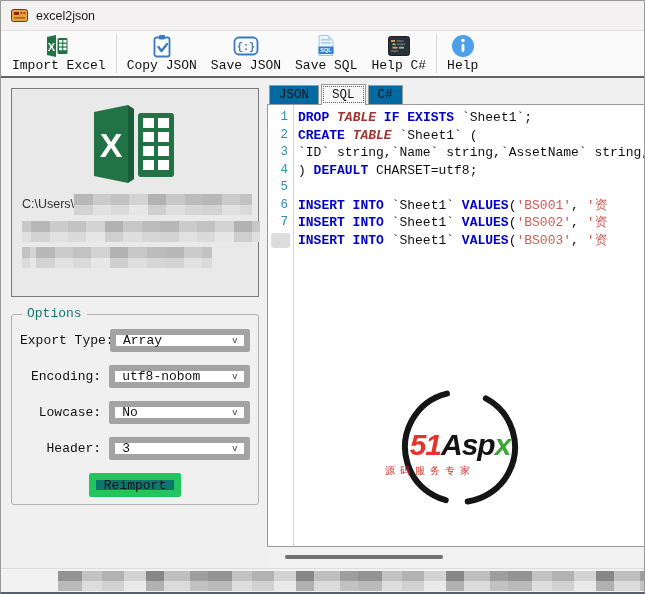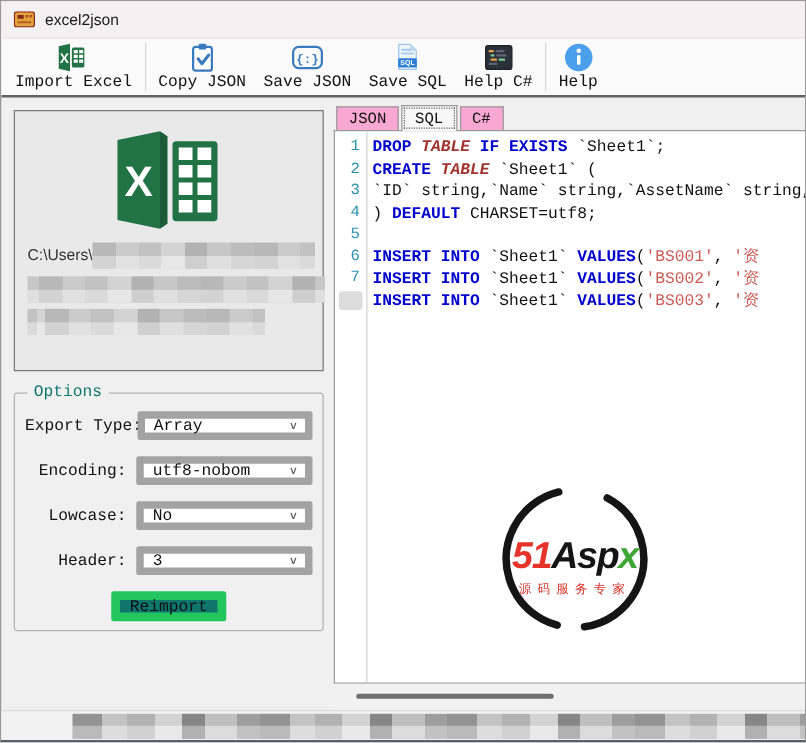--- a/index.html
+++ b/index.html
@@ -53,21 +53,21 @@
   .chev { font-size:11px; color:#5a5a5a; transform:scaleY(0.8); }
   .reimport-row { display:flex; justify-content:center; margin-top:6px; }
   .btn { min-width:72px; height:24px; background:#0f766e; border:7px solid #22c55e; border-radius:2px;
          font-family:"Liberation Mono", monospace; font-size:13px; color:#111;
          display:flex; align-items:center; justify-content:center; padding:0 8px; cursor:default; }
 
   
   .right { flex:1 1 auto; display:flex; flex-direction:column; padding-top:4px; position:relative; min-width:0; }
   .tabstrip { height:22px; display:flex; align-items:flex-end; padding-left:2px; flex:0 0 auto; }
   .tab { font-family:"Liberation Mono", monospace; font-size:12.5px; color:#111;
-         border:1px solid #9a9a9a; border-bottom:none; background:#f9a8d4; padding:2px 9px 2px;
+         border:1px solid #9a9a9a; border-bottom:none; background:#0369a1; padding:2px 9px 2px;
          margin-right:2px; cursor:default; }
   .tab.selected { background:#f7f7f7; padding:3px 10px 3px; position:relative; top:1px;
                   outline:1px dotted #666; outline-offset:-3px; }
 
   .editor { flex:0 0 auto; height:443px; background:#fff; border:1px solid #9a9a9a; border-right:none;
             display:flex; overflow:hidden; font-family:"Liberation Mono", monospace; font-size:13px; }
   .gutter { width:26px; flex:0 0 auto; border-right:1px solid #d4d4d4; padding-top:4px; text-align:right; }
   .gl { height:17.5px; line-height:17.5px; color:#2b91af; padding-right:5px; font-size:12.5px; }
   .gl.blob { background:#dcdcdc; border-radius:3px; margin:1px 3px 0 3px; height:15px; }
   .code { flex:1 1 auto; padding:4px 0 0 4px; white-space:pre; overflow:hidden; }
@@ -80,21 +80,21 @@
   .hscroll { height:20px; flex:0 0 auto; background:#f1f1f1; position:relative; margin-right:0; }
   .hthumb { position:absolute; left:18px; top:8px; width:158px; height:4px; background:#6f6f6f; border-radius:2px; }
 
   
   .watermark { position:absolute; left:118px; top:308px; width:150px; height:128px; pointer-events:none; }
   .wm-circle { position:absolute; left:14px; top:0; }
   .wm-text { position:absolute; left:0; top:42px; width:150px; text-align:center;
              font-family:"Liberation Sans", sans-serif; font-style:italic; font-weight:bold;
              font-size:30px; letter-spacing:-1px; white-space:nowrap; }
   .wm-51 { color:#e63329; } .wm-asp { color:#141414; } .wm-x { color:#3fa535; }
-  .wm-sub { position:absolute; left:0; top:78px; width:150px; text-align:center;
+  .wm-sub { position:absolute; left:0; top:78px; width:150px; 
             font-size:10px; color:#d8342c; letter-spacing:5px; font-family:"Liberation Sans", sans-serif; }
 
   
   .statusbar { height:24px; flex:0 0 auto; background:#f2f2f2; border-top:1px solid #dcdcdc;
                display:flex; align-items:center; padding-left:6px; }
   .sb-path { font-size:12.5px; color:#222; white-space:nowrap;margin-top:42px; }
   .sb-mos { flex:1 1 auto; height:20px; margin-left:2px; }
 </style>
 </head>
 <body>

